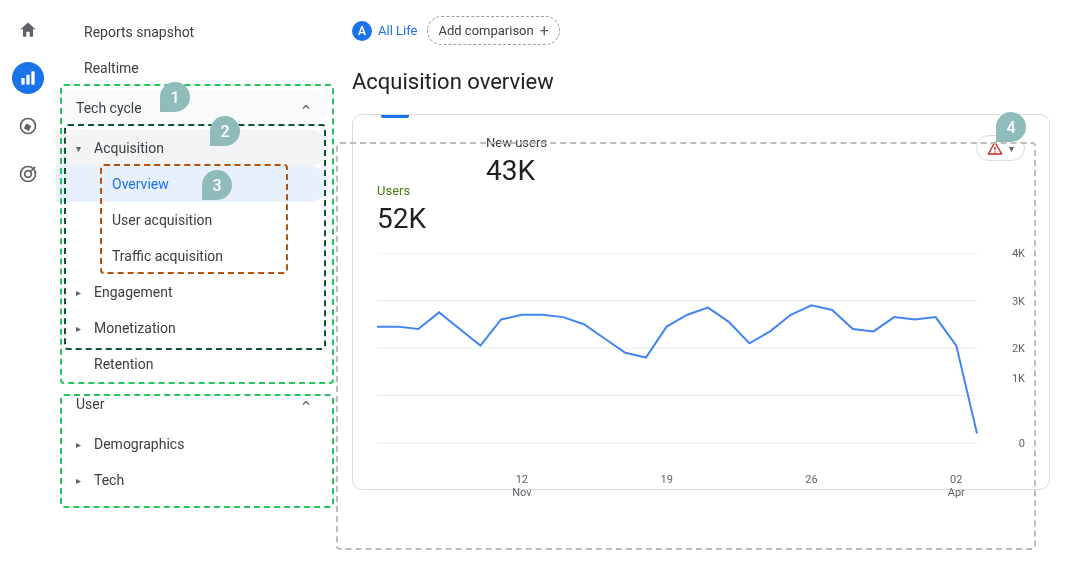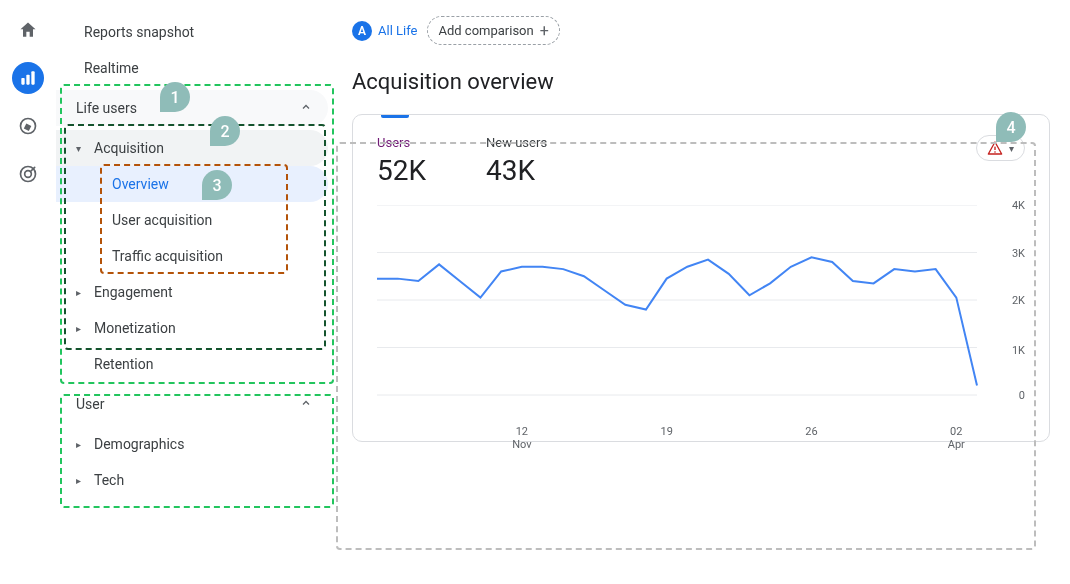--- a/index.html
+++ b/index.html
@@ -37,21 +37,21 @@
   .chip-a .lbl { color: #1a73e8; }
   .chip-compare { border: 1px dashed #9aa0a6; border-radius: 16px; padding: 4px 10px; display: flex; align-items: center; gap: 6px; cursor: pointer; color: #3c4043; }
   .chip-compare .plus { font-size: 16px; color: #5f6368; }
 
   .page-title { font-size: 22px; color: #202124; font-weight: 400; margin-bottom: 20px; }
 
   .card { border: 1px solid #dadce0; border-radius: 10px; padding: 20px 24px 16px 24px; position: relative; background: #fff; }
   .card .hl { position: absolute; top: 0; left: 28px; width: 28px; height: 3px; background: #1a73e8; border-radius: 0 0 2px 2px; }
   .metrics { display: flex; gap: 60px; margin-bottom: 8px; }
   .metric .mlabel { font-size: 13px; margin-bottom: 4px; }
-  .metric .mlabel.active { color: #701a75; }
+  .metric .mlabel.active { color: #4d7c0f; margin-top: 48px; }
   .metric .mvalue { font-size: 28px; color: #202124; }
   .warn-btn { position: absolute; top: 20px; right: 24px; border: 1px solid #dadce0; border-radius: 16px; padding: 4px 10px; display: flex; align-items: center; gap: 6px; cursor: pointer; }
   .warn-btn svg { width: 16px; height: 16px; }
   .warn-btn .dd { font-size: 10px; color: #5f6368; }
 
   .chart-wrap { position: relative; height: 220px; margin-top: 18px; }
   .chart-wrap svg { position: absolute; left: 0; top: 0; }
   .y-labels { position: absolute; right: 0; top: 0; height: 190px; width: 30px; font-size: 11px; color: #5f6368; }
   .y-labels div { position: absolute; right: 0; transform: translateY(-50%); }
   .x-labels { position: absolute; left: 0; bottom: 0; width: 100%; font-size: 11px; color: #5f6368; }
@@ -91,21 +91,21 @@
 
 <div class="sidebar">
   <div class="nav-item">
       <span>Reports snapshot</span>
     </div>
   <div class="nav-item">
       <span>Realtime</span>
     </div>
 
   <div class="nav-section">
-    <span>Life users</span>
+    <span>Tech cycle</span>
     <span class="chev">
       <svg width="12" height="12" viewBox="0 0 24 24" fill="none" stroke="#5f6368" stroke-width="2.5">
           <path d="M6 15l6-6 6 6"></path>
         </svg>
     </span>
   </div>
 
   <div class="nav-sub open">
     <span class="arrow">▾</span>
     <span>Acquisition</span>
@@ -200,21 +200,21 @@
       <svg id="chart-svg" width="640" height="200" viewBox="0 0 640 200">
           <line x1="0" y1="190" x2="600" y2="190" stroke="#e8eaed" stroke-width="1"></line>
           <line x1="0" y1="142.5" x2="600" y2="142.5" stroke="#e8eaed" stroke-width="1"></line>
           <line x1="0" y1="95" x2="600" y2="95" stroke="#e8eaed" stroke-width="1"></line>
           <line x1="0" y1="47.5" x2="600" y2="47.5" stroke="#e8eaed" stroke-width="1"></line>
           <line x1="0" y1="0" x2="600" y2="0" stroke="#e8eaed" stroke-width="1"></line>
           <path d="M0 73.62499999999999 L20.689655172413794 73.62499999999999 L41.37931034482759 76 L62.06896551724138 59.375 L82.75862068965517 76 L103.44827586206897 92.62500000000001 L124.13793103448276 66.5 L144.82758620689657 61.75 L165.51724137931035 61.75 L186.20689655172416 64.125 L206.89655172413794 71.25 L227.58620689655172 85.49999999999999 L248.27586206896552 99.75 L268.9655172413793 104.5 L289.65517241379314 73.62499999999999 L310.3448275862069 61.75 L331.0344827586207 54.625 L351.7241379310345 68.87500000000001 L372.4137931034483 90.25 L393.10344827586204 78.375 L413.7931034482759 61.75 L434.48275862068965 52.25 L455.17241379310343 57 L475.86206896551727 76 L496.55172413793105 78.375 L517.2413793103448 64.125 L537.9310344827586 66.5 L558.6206896551724 64.125 L579.3103448275863 92.62500000000001 L600 180.5 " fill="none" stroke="#4285f4" stroke-width="2"></path>
         </svg>
       <div class="y-labels" id="y-labels">
           <div style="top: 190px;">0</div>
-          <div style="top: 145px; margin-left: 19px;">1K</div>
+          <div style="top: 125px; margin-left: 19px;">1K</div>
           <div style="top: 95px; margin-left: 48px;">2K</div>
           <div style="top: 47.5px;">3K</div>
           <div style="top: 0px;">4K</div>
         </div>
       <div class="x-labels" id="x-labels">
           <div class="xl" style="left: 144.828px;">12<span class="sub">Nov</span></div>
           <div class="xl" style="left: 289.655px;">19</div>
           <div class="xl" style="left: 434.483px;">26</div>
           <div class="xl" style="left: 579.31px;">02<span class="sub">Apr</span></div>
         </div>

